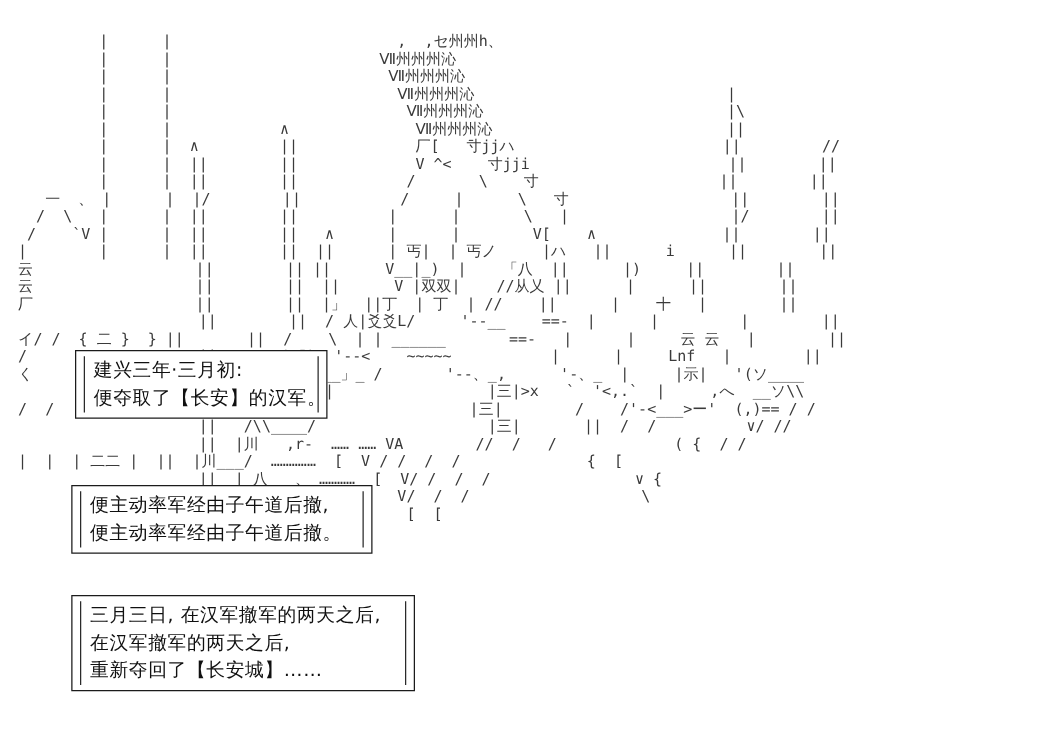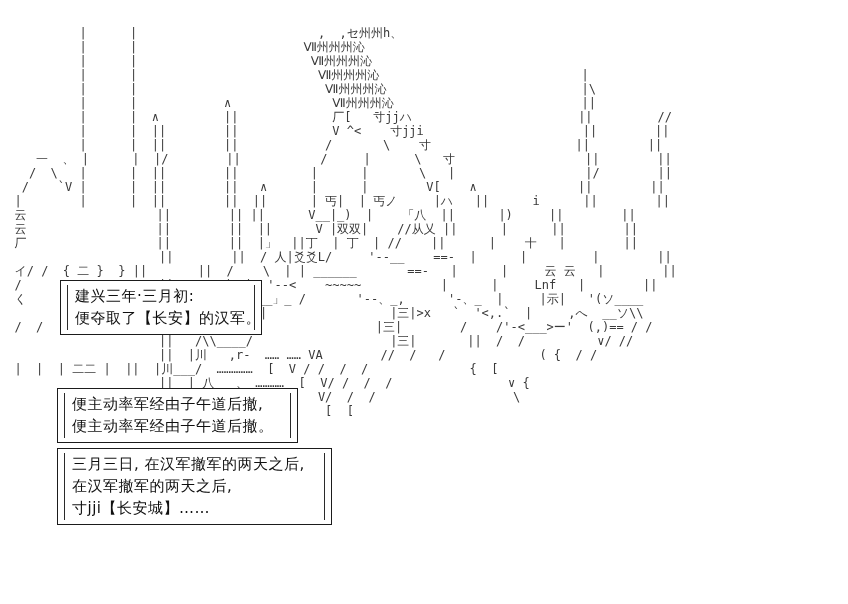--- a/index.html
+++ b/index.html
@@ -61,21 +61,21 @@
     width: 0;
     border-left: 1px solid #2a2a2a;
   }
   .msgbox::before { left: 6px; }
   .msgbox::after  { right: 6px; }
 
   .msgbox .line { display: block; white-space: pre; }
 
   #box1 { left: 60px;  top: 280px; width: 202px; }
   #box2 { left: 57px;  top: 388px; width: 241px; }
-  #box3 { left: 57px;  top: 448px; width: 275px; }
+  #box3 { left: 57px;  top: 476px; width: 275px; }
 </style>
 </head>
 <body>
 
 <div id="stage" style="background: rgb(255, 255, 255);">
 
   <pre class="aa-layer" style="color: rgb(58, 58, 58);">                                                                                                    
            |      |                         ,  ,セ州州h、                                             
            |      |                       Ⅶ州州州沁                                                  
            |      |                        Ⅶ州州州沁                                                 
@@ -111,16 +111,16 @@
   </div>
 
   <div class="msgbox" id="box2" style="border-color: rgb(27, 27, 27); color: rgb(16, 16, 16);">
     <span class="line">便主动率军经由子午道后撤,</span>
     <span class="line">便主动率军经由子午道后撤。</span>
   </div>
 
   <div class="msgbox" id="box3" style="border-color: rgb(27, 27, 27); color: rgb(16, 16, 16);">
     <span class="line">三月三日, 在汉军撤军的两天之后,</span>
     <span class="line">在汉军撤军的两天之后,</span>
-    <span class="line">寸jji【长安城】……</span>
+    <span class="line">重新夺回了【长安城】……</span>
   </div>
 
 </div>
 
 </body></html>

